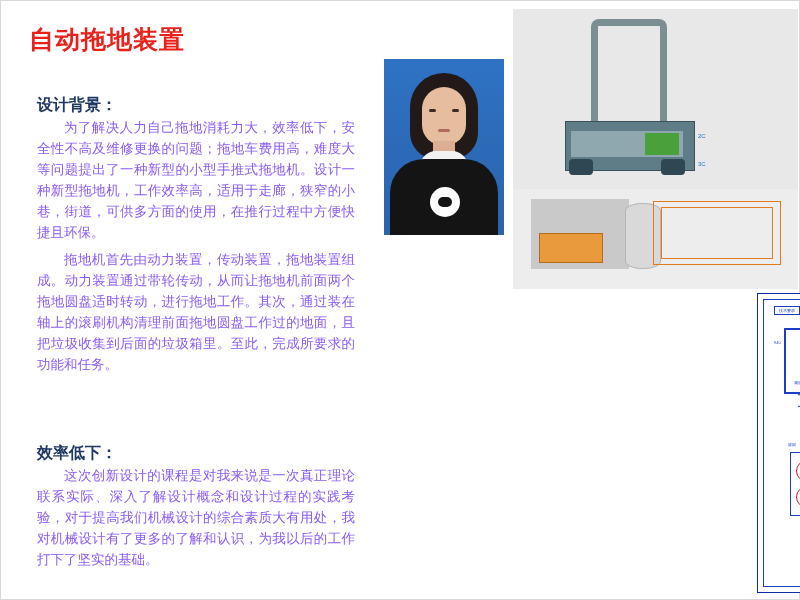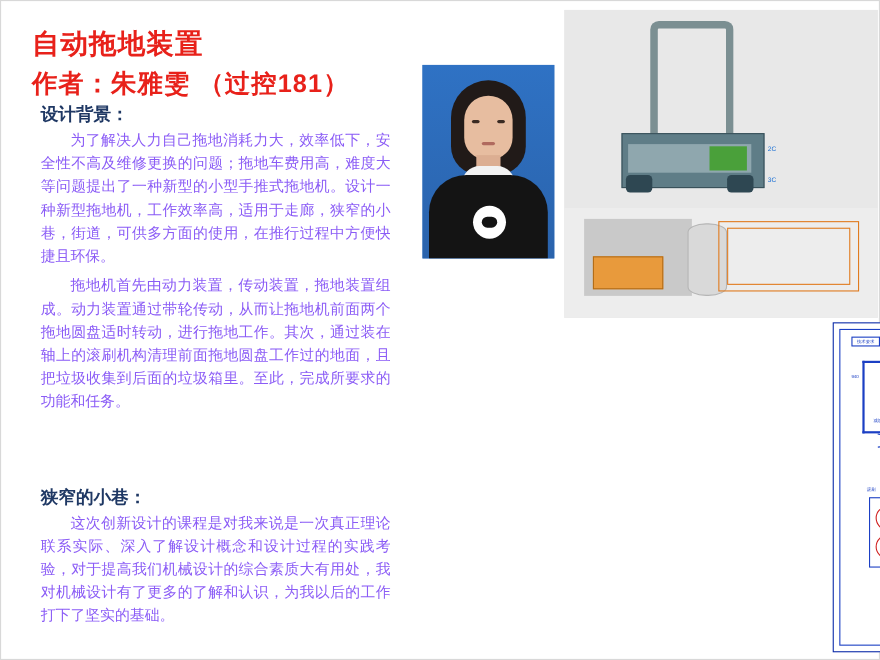--- a/index.html
+++ b/index.html
@@ -330,33 +330,32 @@
     line-height: 6px;
   }
 </style>
 </head>
 <body>
 
 <div class="poster">
 
   <div class="left-col">
     <div class="title">自动拖地装置</div>
-    <div class="author">作者：朱雅雯 （过控181）</div>
 
     <div class="section" id="sec-bg">
       <div class="section-head">设计背景：</div>
       <div class="section-body">为了解决人力自己拖地消耗力大，效率低下，安全性不高及维修更换的问题；拖地车费用高，难度大等问题提出了一种新型的小型手推式拖地机。设计一种新型拖地机，工作效率高，适用于走廊，狭窄的小巷，街道，可供多方面的使用，在推行过程中方便快捷且环保。</div>
     </div>
 
     <div class="section" id="sec-pr">
       <div class="section-body">拖地机首先由动力装置，传动装置，拖地装置组成。动力装置通过带轮传动，从而让拖地机前面两个拖地圆盘适时转动，进行拖地工作。其次，通过装在轴上的滚刷机构清理前面拖地圆盘工作过的地面，且把垃圾收集到后面的垃圾箱里。至此，完成所要求的功能和任务。</div>
     </div>
 
     <div class="section" id="sec-fe">
-      <div class="section-head">狭窄的小巷：</div>
+      <div class="section-head">效率低下：</div>
       <div class="section-body">这次创新设计的课程是对我来说是一次真正理论联系实际、深入了解设计概念和设计过程的实践考验，对于提高我们机械设计的综合素质大有用处，我对机械设计有了更多的了解和认识，为我以后的工作打下了坚实的基础。</div>
     </div>
   </div>
 
   <div class="right-col">
 
     <div class="photo-frame">
       <div class="photo-bg"></div>
       <div class="photo-hair"></div>
       <div class="photo-face"></div>

